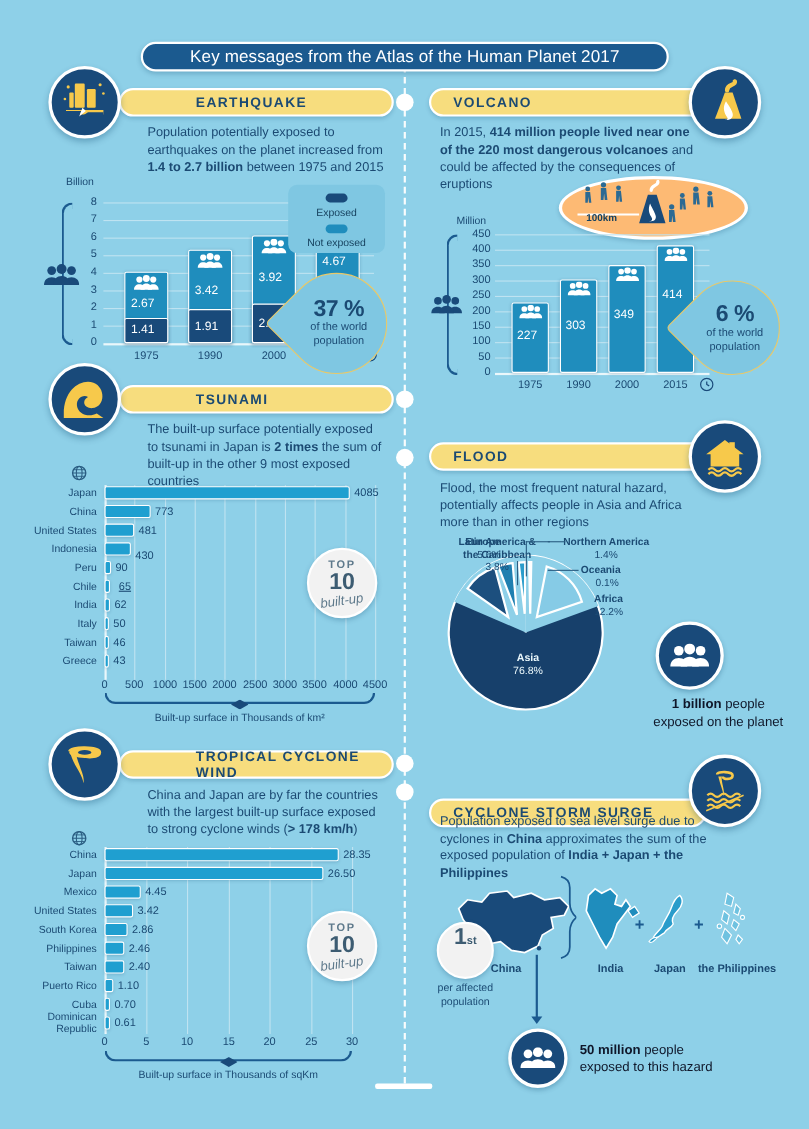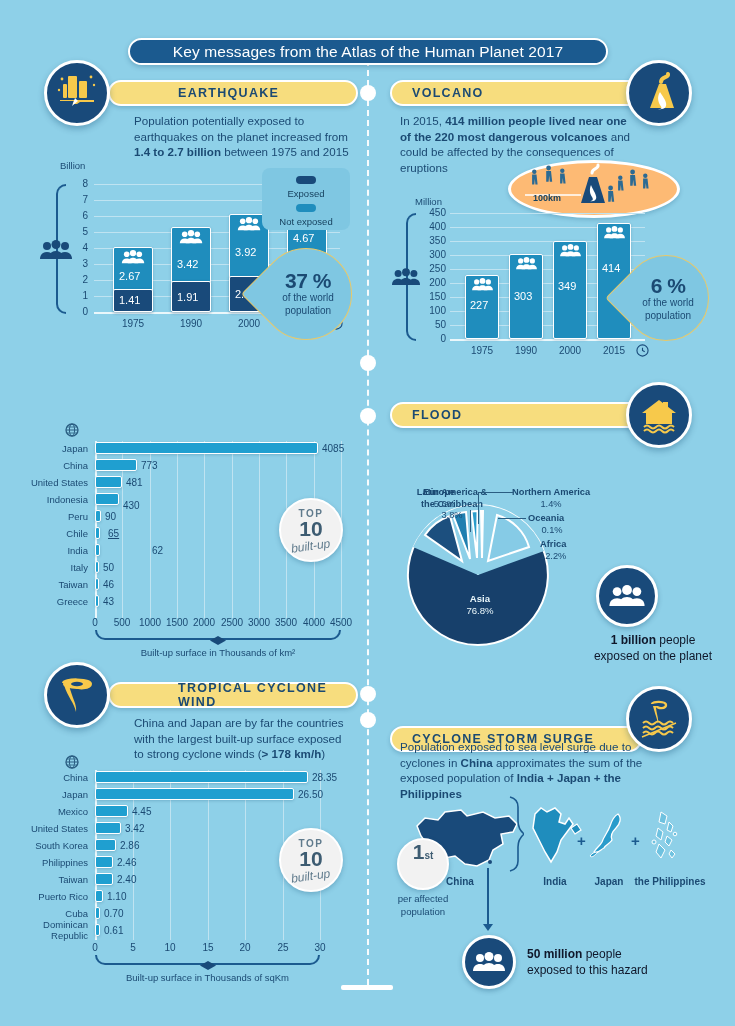--- a/index.html
+++ b/index.html
@@ -462,21 +462,34 @@
 
   <div class="callout" style="left:605px; top:255px;">
     <div class="body" style="left:18px; top:0; width:86px; height:86px;"></div>
     <div class="txt" style="left:24px; top:20px; width:78px;">
       <div class="big">6 %</div>
       <div class="sub">of the world</div>
       <div class="sub">population</div>
     </div>
   </div>
 
-
+  <div class="hdr" style="left:44px; top:350px; width:320px;">
+    <div class="pill" style="left:64px; width:250px; padding-left:68px;">TSUNAMI</div>
+    <div class="badge" style="left:0">
+      <svg width="46" height="46" viewBox="0 0 46 46">
+        <path d="M4 36 C4 14, 20 4, 31 8 C42 12, 42 30, 30 31 C22 31.5, 20 24, 26 21 C22 18, 15 22, 16 29 C17 36, 26 40, 34 36 L40 40 L4 40 Z" fill="#f7c94b"></path>
+      </svg>
+    </div>
+  </div>
+
+  <div class="blurb" style="left:134px; top:383px; width:232px;">
+    <span>The built-up surface potentially exposed</span><br>
+    <span>to tsunami in Japan is </span><b>2 times</b><span> the sum of</span><br>
+    <span>built-up in the other 9 most exposed countries</span>
+  </div>
 
   <div>
     <div class="globe" style="left:65px; top:423px;">
       <svg width="14" height="14" viewBox="0 0 14 14">
           <circle cx="7" cy="7" r="6" fill="none" stroke="#2a5d82" stroke-width="1.3"></circle>
           <ellipse cx="7" cy="7" rx="2.6" ry="6" fill="none" stroke="#2a5d82" stroke-width="1"></ellipse>
           <line x1="1" y1="7" x2="13" y2="7" stroke="#2a5d82" stroke-width="1"></line>
           <line x1="2" y1="4" x2="12" y2="4" stroke="#2a5d82" stroke-width=".8"></line>
           <line x1="2" y1="10" x2="12" y2="10" stroke="#2a5d82" stroke-width=".8"></line>
         </svg>
@@ -512,21 +525,21 @@
     <div class="cat-lbl" style="left:20px; top:511px; width:68px;">Peru</div>
     <div class="bar-h" style="left:95px; top:510px; width:6px; height:12px;"></div>
     <div class="hval" style="left:105px; top:511px;">90</div>
 
     <div class="cat-lbl" style="left:20px; top:528px; width:68px;">Chile</div>
     <div class="bar-h" style="left:95px; top:527px; width:5px; height:12px;"></div>
     <div class="hval" style="left:108px; top:528px;text-decoration:underline;">65</div>
 
     <div class="cat-lbl" style="left:20px; top:545px; width:68px;">India</div>
     <div class="bar-h" style="left:95px; top:544px; width:5px; height:12px;"></div>
-    <div class="hval" style="left:104px; top:545px;margin-left:48px;">62</div>
+    <div class="hval" style="left:104px; top:545px;">62</div>
 
     <div class="cat-lbl" style="left:20px; top:562px; width:68px;">Italy</div>
     <div class="bar-h" style="left:95px; top:561px; width:4px; height:12px;"></div>
     <div class="hval" style="left:103px; top:562px;">50</div>
 
     <div class="cat-lbl" style="left:20px; top:579px; width:68px;">Taiwan</div>
     <div class="bar-h" style="left:95px; top:578px; width:4px; height:12px;"></div>
     <div class="hval" style="left:103px; top:579px;">46</div>
 
     <div class="cat-lbl" style="left:20px; top:596px; width:68px;">Greece</div>
@@ -562,20 +575,25 @@
         <path d="M23 8 L40 21 L36 21 L36 32 L10 32 L10 21 L6 21 Z" fill="#f7c94b"></path>
         <rect x="27" y="10" width="5" height="7" fill="#f7c94b"></rect>
         <g stroke="#f7c94b" stroke-width="2" fill="none">
           <path d="M8 35 q3 -3 6 0 t6 0 t6 0 t6 0 t6 0"></path>
           <path d="M8 39 q3 -3 6 0 t6 0 t6 0 t6 0 t6 0"></path>
         </g>
       </svg>
     </div>
   </div>
 
+  <div class="blurb" style="left:400px; top:436px; width:250px;">
+    <span>Flood, the most frequent natural hazard,</span><br>
+    <span>potentially affects people in Asia and Africa</span><br>
+    <span>more than in other regions</span>
+  </div>
 
   <div class="pie-wrap" style="left:398px; top:485px; width:200px; height:185px;">
     <svg width="200" height="185" viewBox="0 0 200 185">
 
       <g>
 
         <path d="M80 90 L80 20 A70 70 0 1 1 79.8 20 Z" fill="#17406b" stroke="#fff" stroke-width="2" transform="translate(0,0)"></path>
       </g>
 
       <path d="M80 90 L80 20 A70 70 0 0 1 146 66 Z" fill="#8ed0e8"></path>

